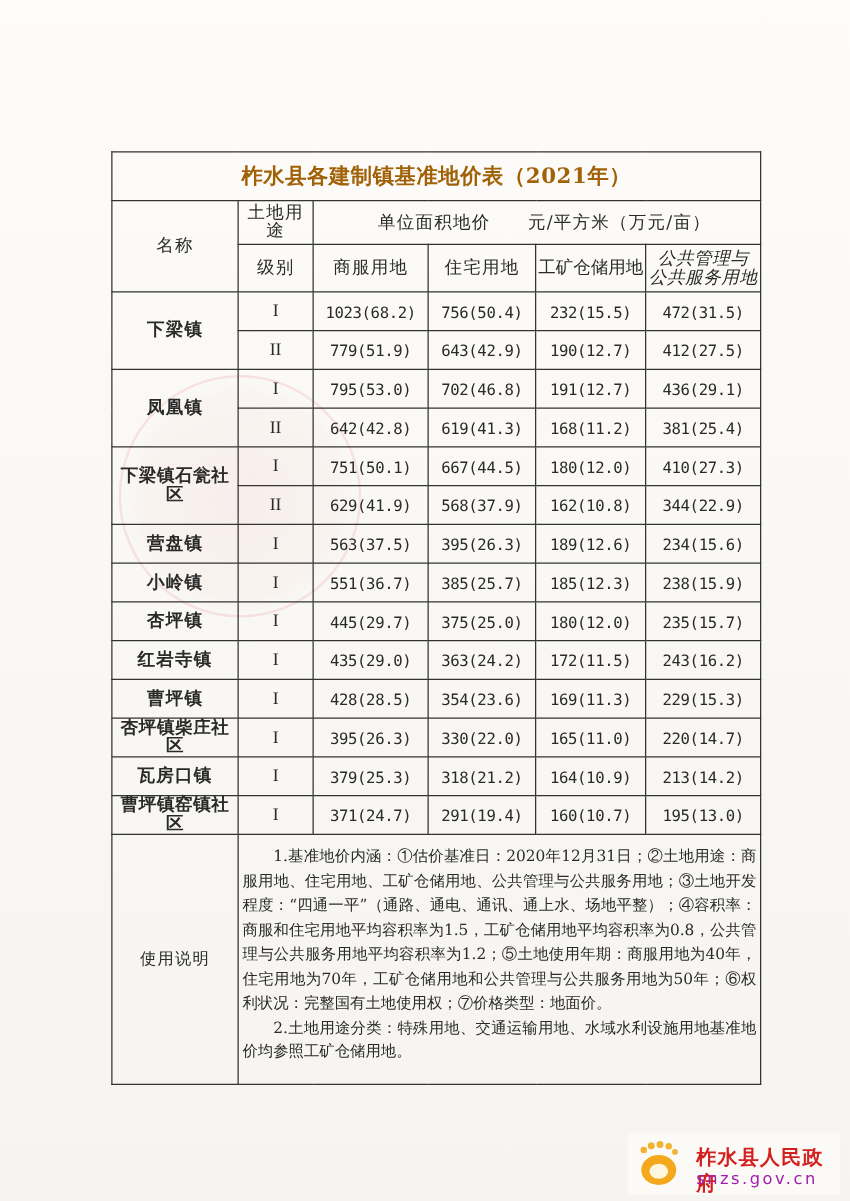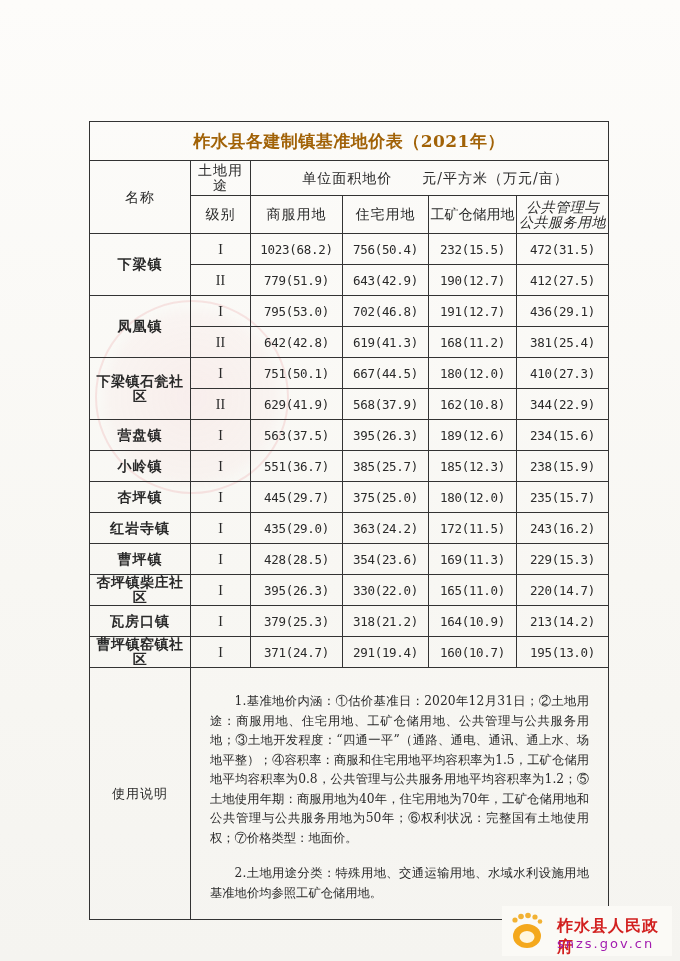--- a/index.html
+++ b/index.html
@@ -38,21 +38,21 @@
   table.land td.lvl { font-family: "Liberation Serif", serif; font-size: 14px; }
   tr.r1 td { height: 34px; }
   tr.r2 td { height: 37px; }
   tr.d td { height: 30px; }
   td.notes-label { font-size: 14px; letter-spacing: 1px; }
   td.notes {
     height: 191px; text-align: left !important; vertical-align: top !important;
     font-size: 12.3px !important; line-height: 19.5px !important;
     padding: 8px 3px 0 3px !important; color: #333;
   }
-  .notes p { margin: 16px; text-indent: 2em; text-align: justify; }
+  .notes p { margin: 0; text-indent: 2em; text-align: justify; }
   .logo {
     position: absolute; left: 502px; top: 906px; width: 170px; height: 50px;
     background: #fbfaf6;
   }
   .logo-mark { position: absolute; left: 8px; top: 6px; width: 34px; height: 38px; }
   .logo-title {
     position: absolute; left: 55px; top: 10px;
     font-family: "DejaVu Serif", serif; font-weight: bold; font-size: 16px; color: #d2201f; letter-spacing: 1px;
   }
   .logo-url {

